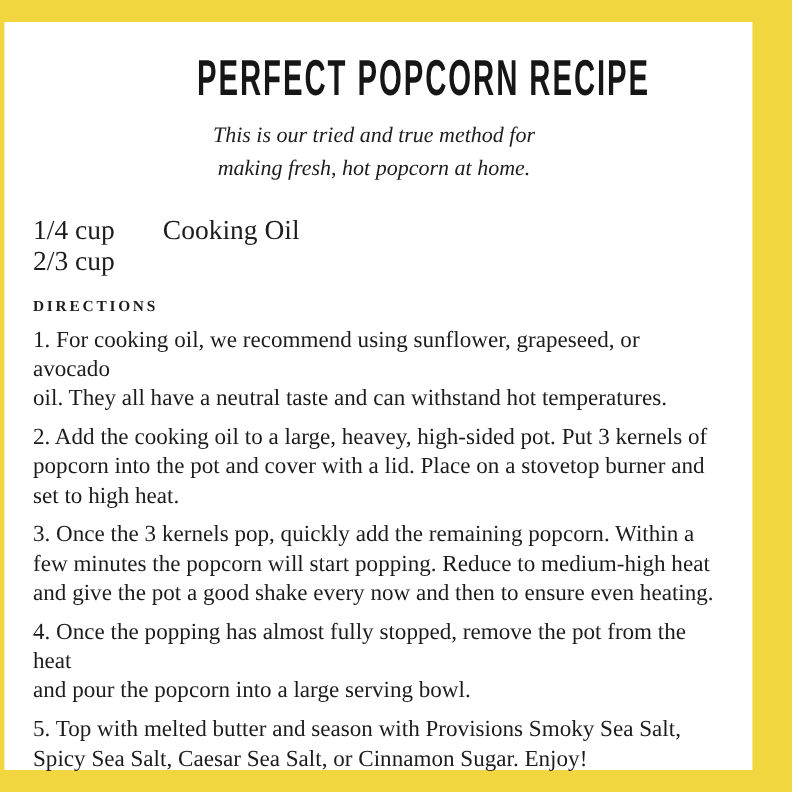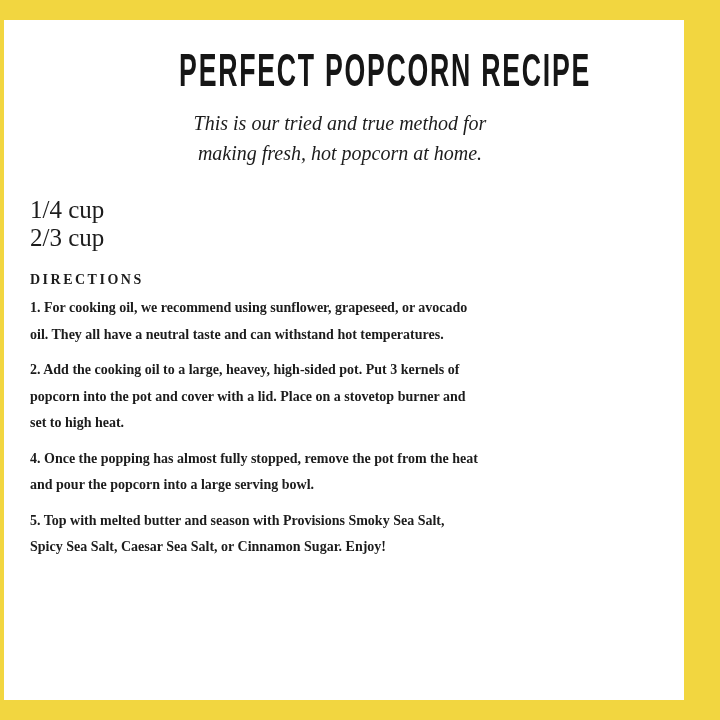--- a/index.html
+++ b/index.html
@@ -70,56 +70,59 @@
     width: 118px;
     flex: 0 0 118px;
   }
   .directions-section {
     margin-top: 20px;
   }
   .steps {
     margin-top: 7px;
   }
   .step {
-    font-size: 14px;
+    font-size: 21px;
     line-height: 26.5px;
     margin: 0 0 9px;
     white-space: pre-line;
-    font-weight: bold;
   }
 </style>
 </head>
 <body style="background: rgb(242, 214, 64); color: rgb(28, 28, 28);">
 
 <div class="card" style="background: rgb(255, 255, 255);">
 
   <h1 class="title"><span class="squeeze">PERFECT POPCORN RECIPE</span></h1>
 
   <div class="subtitle">This is our tried and true method for
 making fresh, hot popcorn at home.</div>
 
   <div class="section">
     <div class="ingredient-rows">
       <div class="ing-row">
         <span class="ing-amount">1/4 cup</span>
+        <span class="ing-name">Cooking Oil</span>
       </div>
       <div class="ing-row">
         <span class="ing-amount">2/3 cup</span>
       </div>
     </div>
   </div>
 
   <div class="section directions-section">
     <div class="section-label">DIRECTIONS</div>
     <div class="steps">
       <p class="step">1. For cooking oil, we recommend using sunflower, grapeseed, or avocado
 oil. They all have a neutral taste and can withstand hot temperatures.</p>
       <p class="step">2. Add the cooking oil to a large, heavey, high-sided pot. Put 3 kernels of
 popcorn into the pot and cover with a lid. Place on a stovetop burner and
 set to high heat.</p>
+      <p class="step">3. Once the 3 kernels pop, quickly add the remaining popcorn. Within a
+few minutes the popcorn will start popping. Reduce to medium-high heat
+and give the pot a good shake every now and then to ensure even heating.</p>
       <p class="step">4. Once the popping has almost fully stopped, remove the pot from the heat
 and pour the popcorn into a large serving bowl.</p>
       <p class="step">5. Top with melted butter and season with Provisions Smoky Sea Salt,
 Spicy Sea Salt, Caesar Sea Salt, or Cinnamon Sugar. Enjoy!</p>
     </div>
   </div>
 
 </div>
 
 </body></html>

